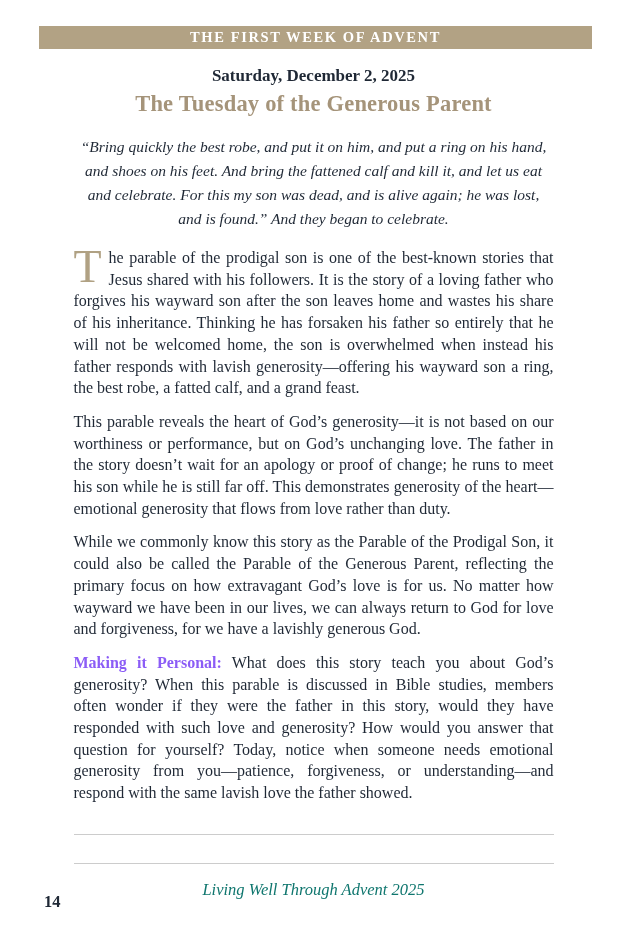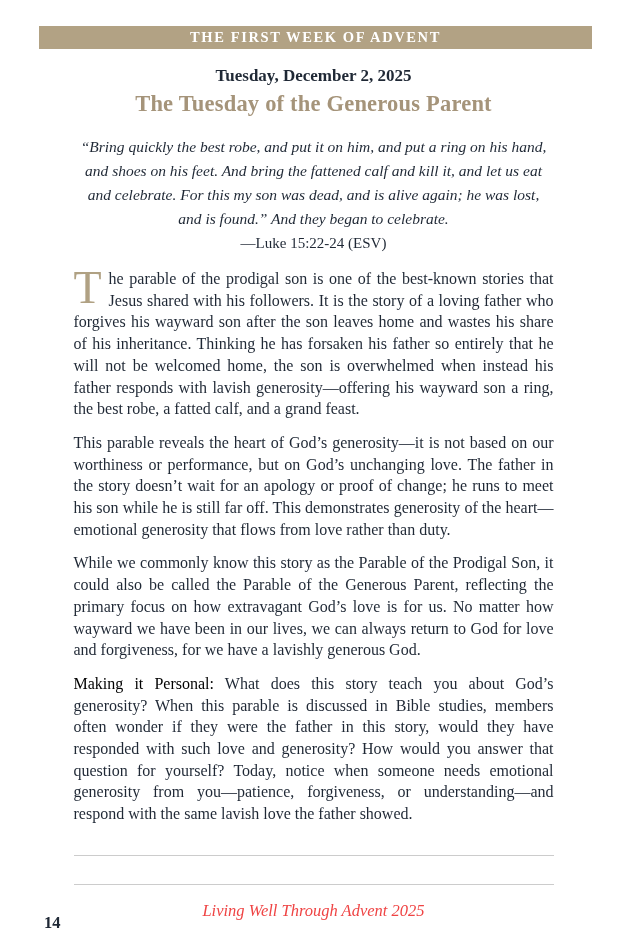--- a/index.html
+++ b/index.html
@@ -64,22 +64,22 @@
   .body-copy p + p{margin-top:12px;}
   .dropcap{
     float:left;
     font-size:46px;
     line-height:36px;
     padding:2px 7px 0 0;
     color:#b0a183;
     font-weight:400;
   }
   .personal-label{
-    font-weight:normal;
-    color:#000000;
+    font-weight:bold;
+    color:#8b5cf6;
   }
   .rule{
     width:480px;
     margin:0 auto;
     border-top:1px solid #cccccc;
     height:0;
   }
   .rule-1{margin-top:30px;}
   .rule-2{margin-top:28px;}
   .footer{
@@ -91,39 +91,38 @@
     position:absolute;
     left:44px;top:12px;
     font-size:16.5px;
     font-weight:bold;
     color:#1f2835;
   }
   .book-title{
     text-align:center;
     font-style:italic;
     font-size:16.5px;
-    color:#ef4444;
+    color:#0f766e;
   }
 </style>
 </head>
 <body>
 
 <div class="page">
 
   <div class="banner">
     <span>THE FIRST WEEK OF ADVENT</span>
   </div>
 
-  <div class="date-line">Tuesday, December 2, 2025</div>
+  <div class="date-line">Saturday, December 2, 2025</div>
 
   <div class="page-title">The Tuesday of the Generous Parent</div>
 
   <div class="scripture">“Bring quickly the best robe, and put it on him, and put a ring on his hand, and shoes on his feet. And bring the fattened calf and kill it, and let us eat and celebrate. For this my son was dead, and is alive again; he was lost, and is found.” And they began to celebrate.</div>
 
-  <div class="scripture-attribution">—Luke 15:22-24 (ESV)</div>
 
   <div class="body-copy">
     <p><span class="dropcap">T</span><span>he parable of the prodigal son is one of the best-known stories that Jesus shared with his followers. It is the story of a loving father who forgives his wayward son after the son leaves home and wastes his share of his inheritance. Thinking he has forsaken his father so entirely that he will not be welcomed home, the son is overwhelmed when instead his father responds with lavish generosity—offering his wayward son a ring, the best robe, a fatted calf, and a grand feast.</span></p>
     <p>This parable reveals the heart of God’s generosity—it is not based on our worthiness or performance, but on God’s unchanging love. The father in the story doesn’t wait for an apology or proof of change; he runs to meet his son while he is still far off. This demonstrates generosity of the heart—emotional generosity that flows from love rather than duty.</p>
     <p>While we commonly know this story as the Parable of the Prodigal Son, it could also be called the Parable of the Generous Parent, reflecting the primary focus on how extravagant God’s love is for us. No matter how wayward we have been in our lives, we can always return to God for love and forgiveness, for we have a lavishly generous God.</p>
     <p><span class="personal-label">Making it Personal:</span><span> What does this story teach you about God’s generosity? When this parable is discussed in Bible studies, members often wonder if they were the father in this story, would they have responded with such love and generosity? How would you answer that question for yourself? Today, notice when someone needs emotional generosity from you—patience, forgiveness, or understanding—and respond with the same lavish love the father showed.</span></p>
   </div>
 
   <div class="rule rule-1"></div>
   <div class="rule rule-2"></div>

